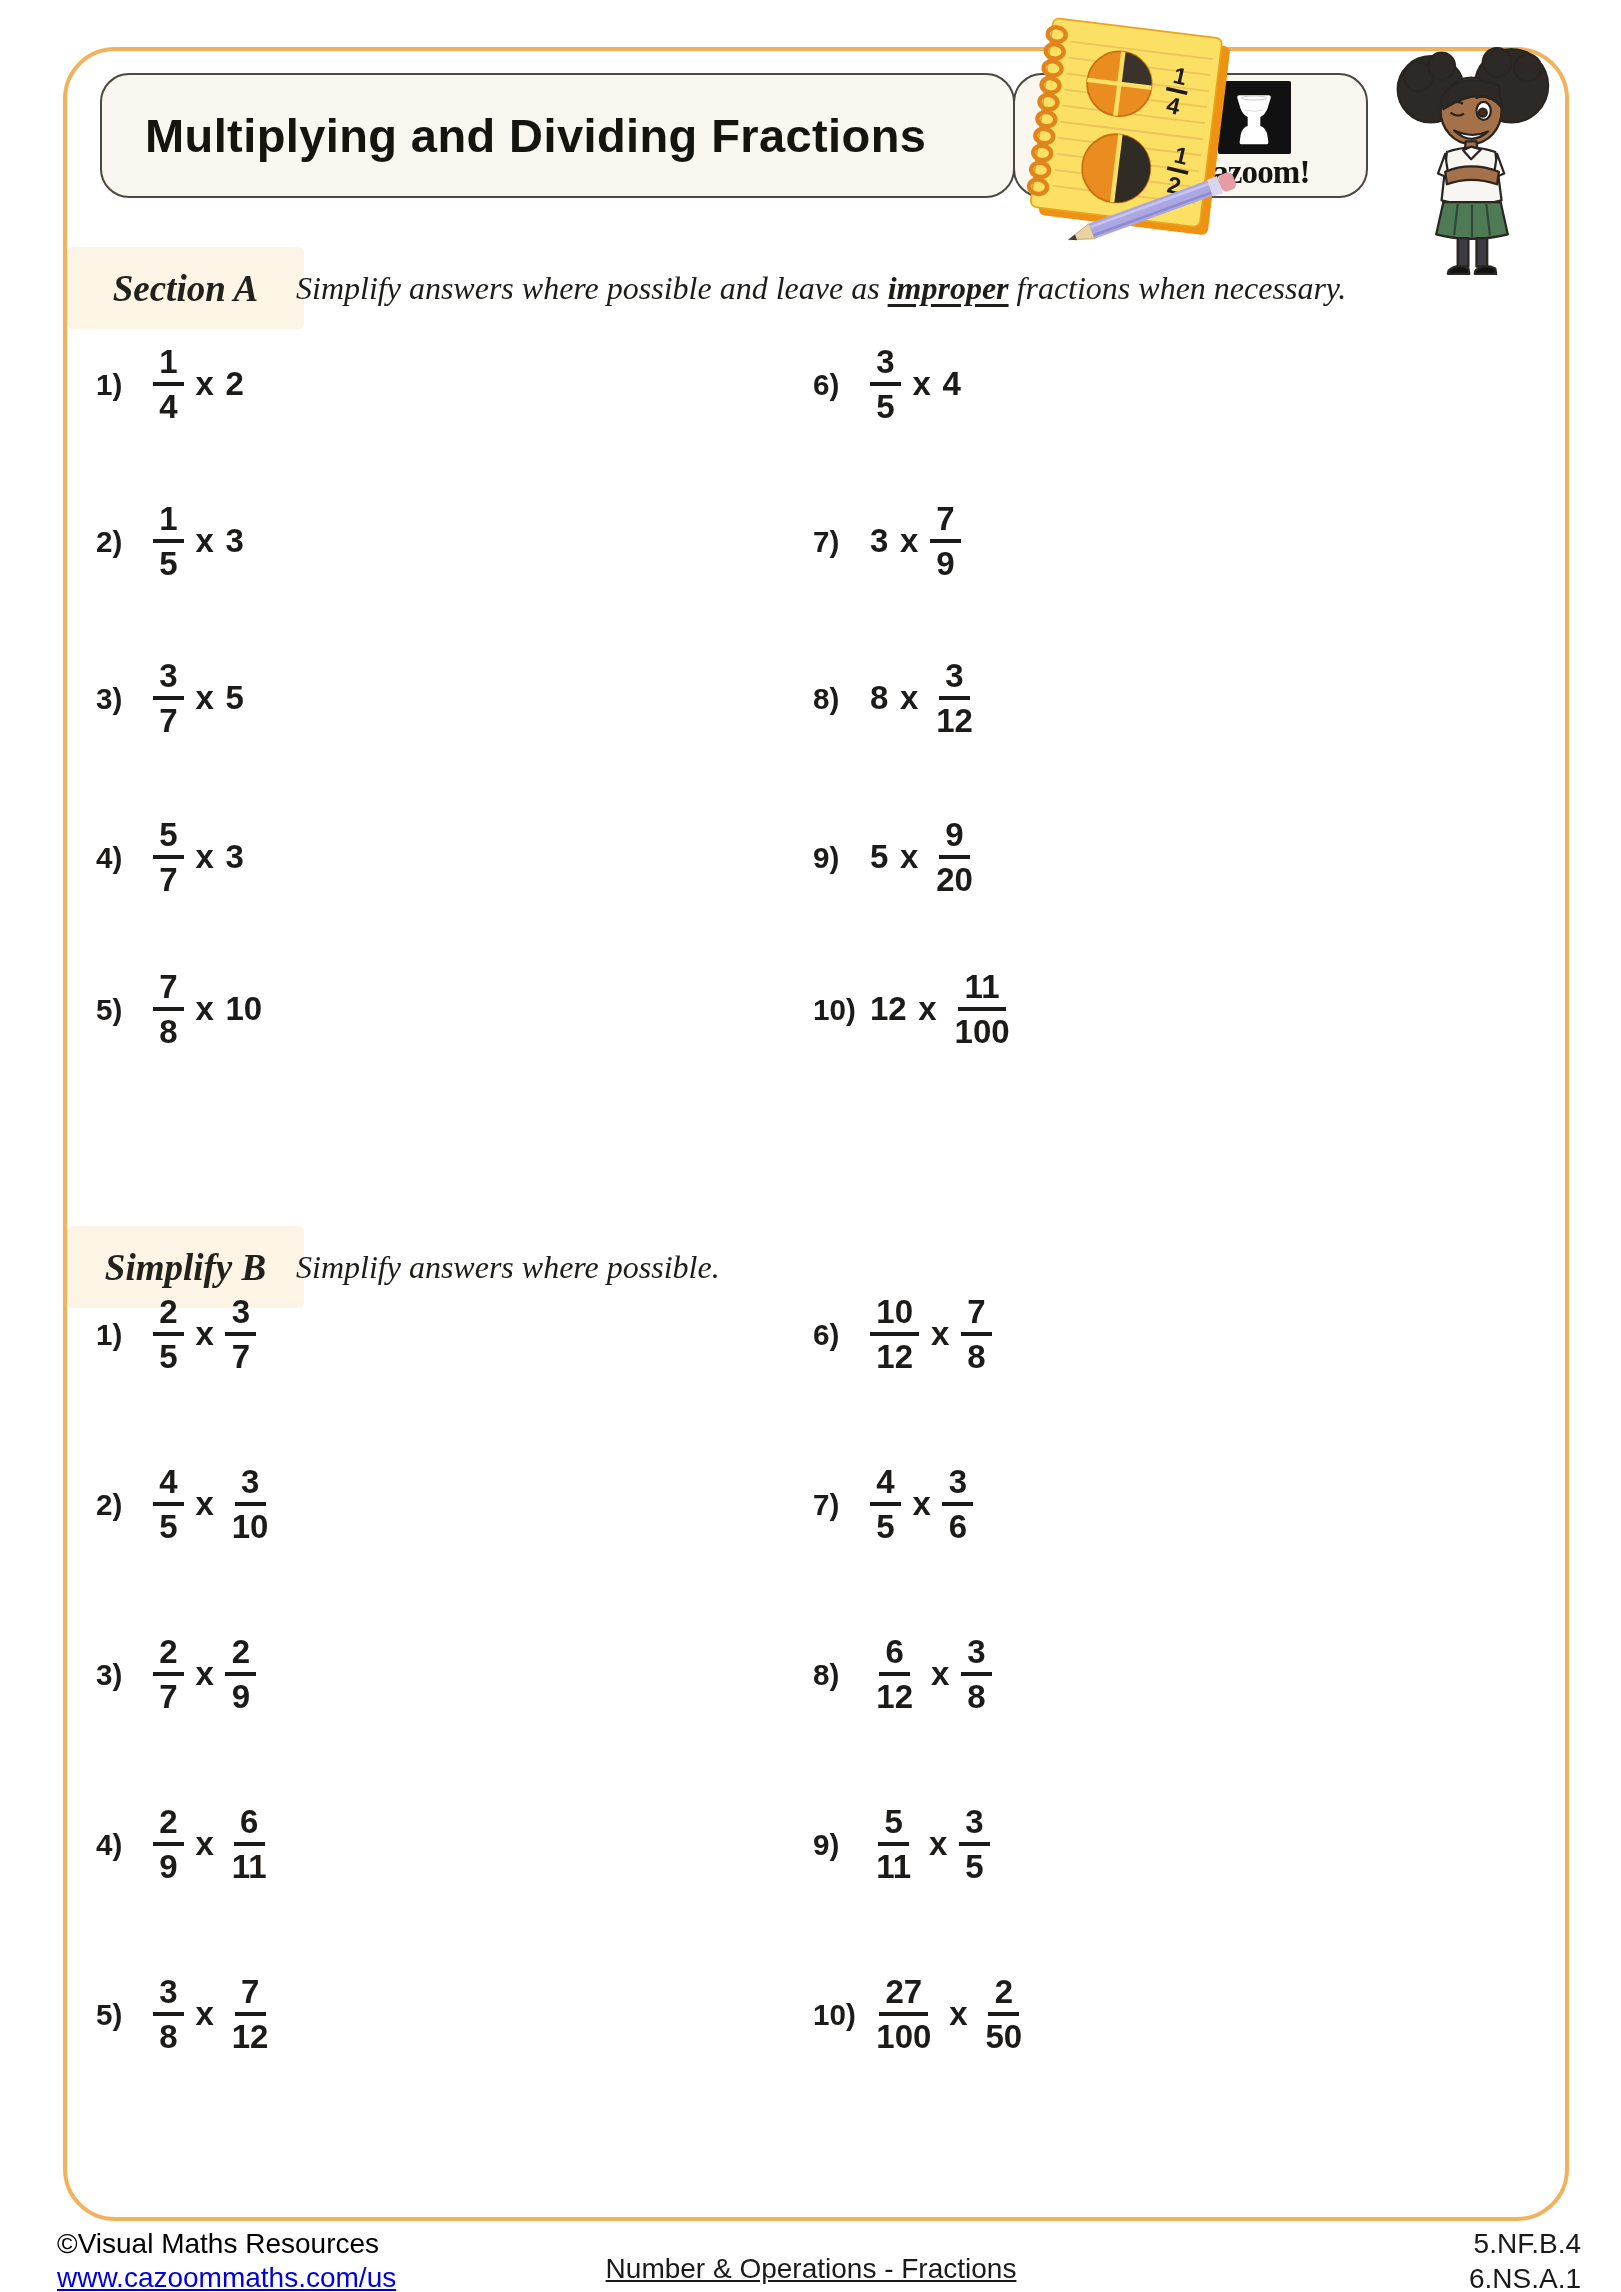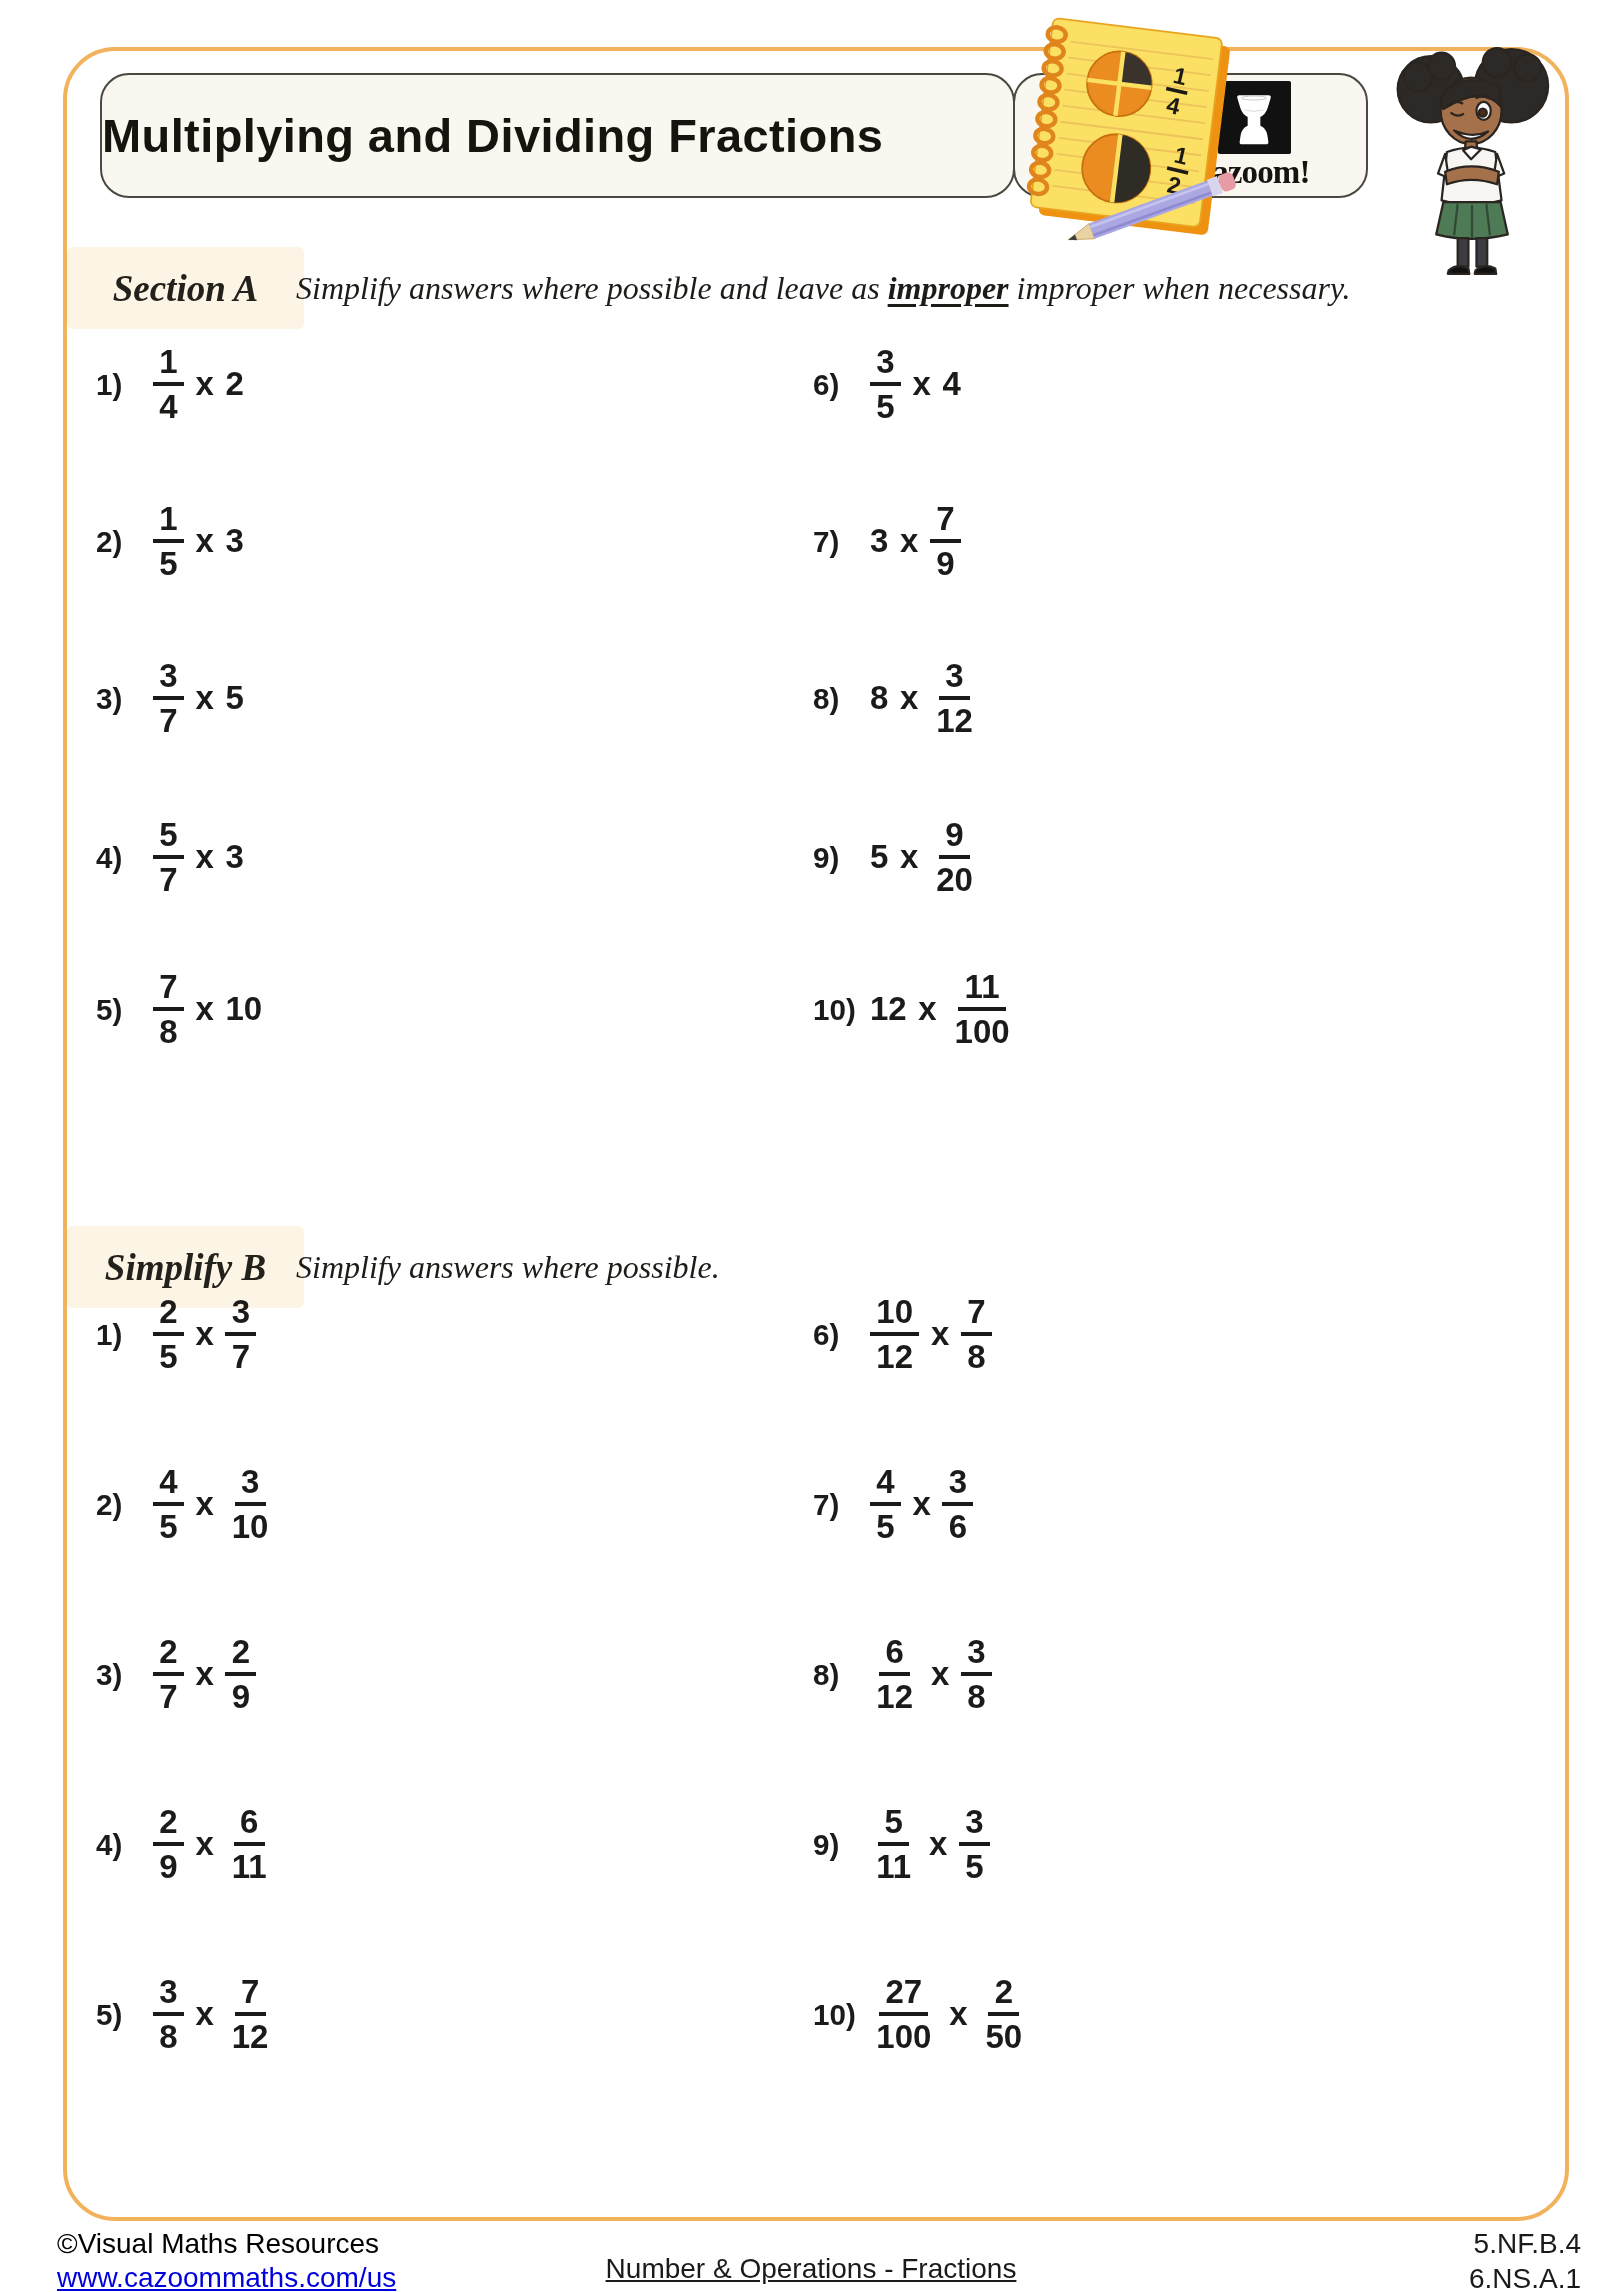--- a/index.html
+++ b/index.html
@@ -7,21 +7,21 @@
     --link-blue:#0000dd; --ink:#1c1b19;
   }
   html,body{margin:0;padding:0;background:#ffffff;}
   .page{position:relative;width:1622px;height:2293px;background:#fff;overflow:hidden;
         font-family:"Liberation Sans", sans-serif;color:var(--ink);}
   .frame{position:absolute;left:63px;top:47px;width:1506px;height:2174px;
          border:4.5px solid var(--frame);border-radius:52px;box-sizing:border-box;}
   
   .title-box{position:absolute;left:100px;top:73px;width:915px;height:125px;background:var(--box-fill);
              border:2.7px solid var(--box-border);border-radius:29px;display:flex;align-items:center;
-             box-sizing:border-box;z-index:2;}
+             padding-left:43px;box-sizing:border-box;z-index:2;}
   .title{font-size:47px;font-weight:bold;letter-spacing:0.4px;color:#16140f;}
   .logo-box{position:absolute;left:1013px;top:73px;width:355px;height:125px;background:var(--box-fill);
             border:2.7px solid var(--box-border);border-radius:29px;box-sizing:border-box;z-index:1;}
   .logo-inner{position:absolute;right:18px;top:6.3px;width:188px;display:flex;flex-direction:column;align-items:center;}
   .logo-square{width:73px;height:73px;background:#111;border-radius:1.8px;display:flex;align-items:center;justify-content:center;}
   .logo-word{font-family:"Liberation Serif", serif;font-weight:bold;font-size:33px;letter-spacing:-0.9px;color:#171310;line-height:1;margin-top:1.8px;}
   .notebook{position:absolute;left:1008px;top:12.5px;width:235px;height:244px;z-index:5;}
   .girl{position:absolute;left:1386px;top:41px;width:172px;height:240px;z-index:6;}
   
   .section-label-box{position:absolute;left:67px;width:237px;height:82px;background:var(--section-fill);
@@ -160,21 +160,21 @@
       <rect x="101" y="220" width="12" height="32" fill="#3c3c42"></rect>
       <path d="M70,256 q10,-8 22,-2 l1,6 l-24,0 Z" fill="#111111"></path>
       <path d="M100,256 q10,-8 22,-2 l1,6 l-24,0 Z" fill="#111111"></path>
     </g>
   </svg>
 
   <div class="section-label-box" style="top:247px">
     <div class="section-label">Section A</div>
   </div>
   <div class="instruction" style="top:247px">
-    <span>Simplify answers where possible and leave as </span><span class="emph">improper</span><span> improper when necessary.</span>
+    <span>Simplify answers where possible and leave as </span><span class="emph">improper</span><span> fractions when necessary.</span>
   </div>
   <div class="problems">
       <div class="problem" style="left: 96px; top: 331px;">
         <span class="p-label">1)</span>
         <div class="expr">
           <span class="frac">
             <span class="num">1</span>
             <span class="den">4</span>
           </span>
           <span class="op">x</span>

